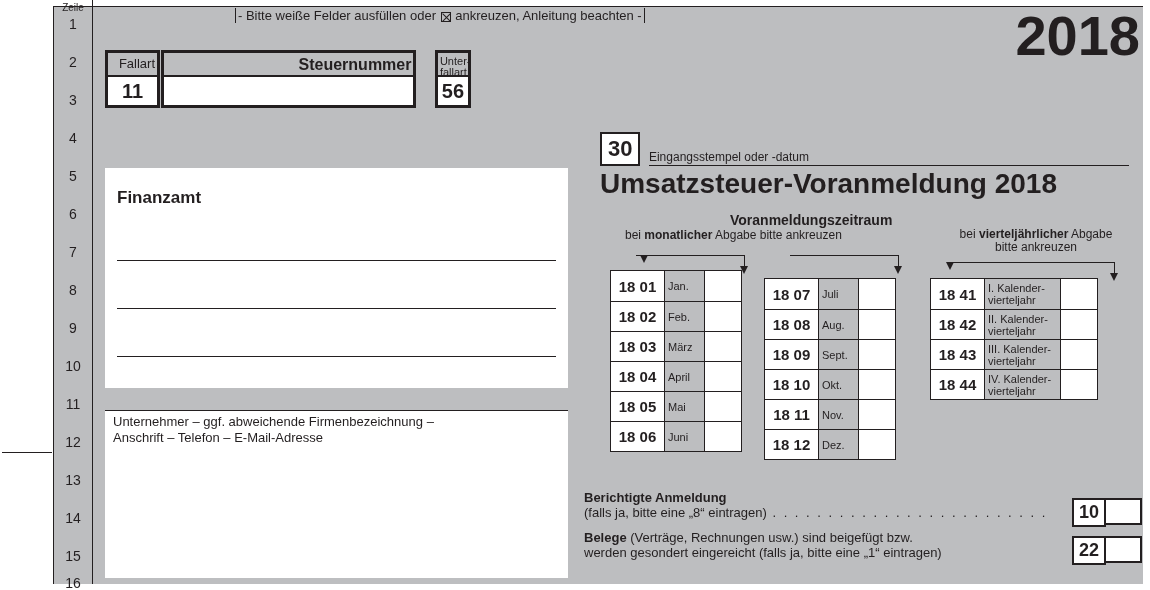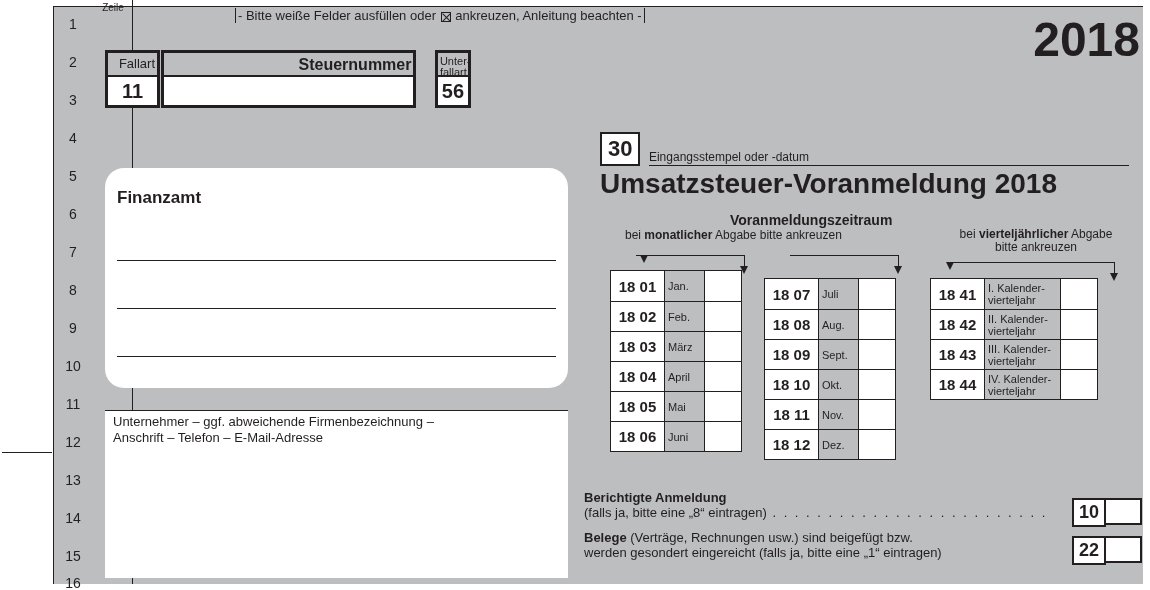--- a/index.html
+++ b/index.html
@@ -27,21 +27,20 @@
     border-right: none;
     border-bottom: none;
   }
   .zeile-col {
     position: absolute;
     left: 53px;
     top: 0;
     width: 40px;
     height: 584px;
     border-right: 1px solid #231f20;
-    margin-left: 40px;
   }
   .zeile-hdr {
     position: absolute;
     top: 0;
     left: 0;
     width: 40px;
     text-align: center;
     font-size: 10px;
     padding-top: 2px;
   }
@@ -61,24 +60,23 @@
     background: #bdbec0;
     padding: 0 2px;
     border: 1px solid #231f20;
     border-top: none;
     border-bottom: none;
   }
   .year {
     position: absolute;
     top: 8px;
     right: 10px;
-    font-size: 48px;
+    font-size: 56px;
     font-weight: bold;
     line-height: 1;
-    margin-top: 8px;
   }
   
   .box-grp {
     position: absolute;
     top: 50px;
     left: 105px;
   }
   .thickbox {
     border: 3px solid #231f20;
     background: #bdbec0;
@@ -116,21 +114,20 @@
   }
   .steuernr .th-val { background: #fff; }
   
   .finamt {
     position: absolute;
     top: 168px;
     left: 105px;
     width: 463px;
     height: 220px;
     background: #fff;
-    border-radius: 19px;
   }
   .finamt-label {
     position: absolute;
     top: 20px;
     left: 12px;
     font-weight: bold;
     font-size: 17px;
   }
   .finamt-line {
     position: absolute;

